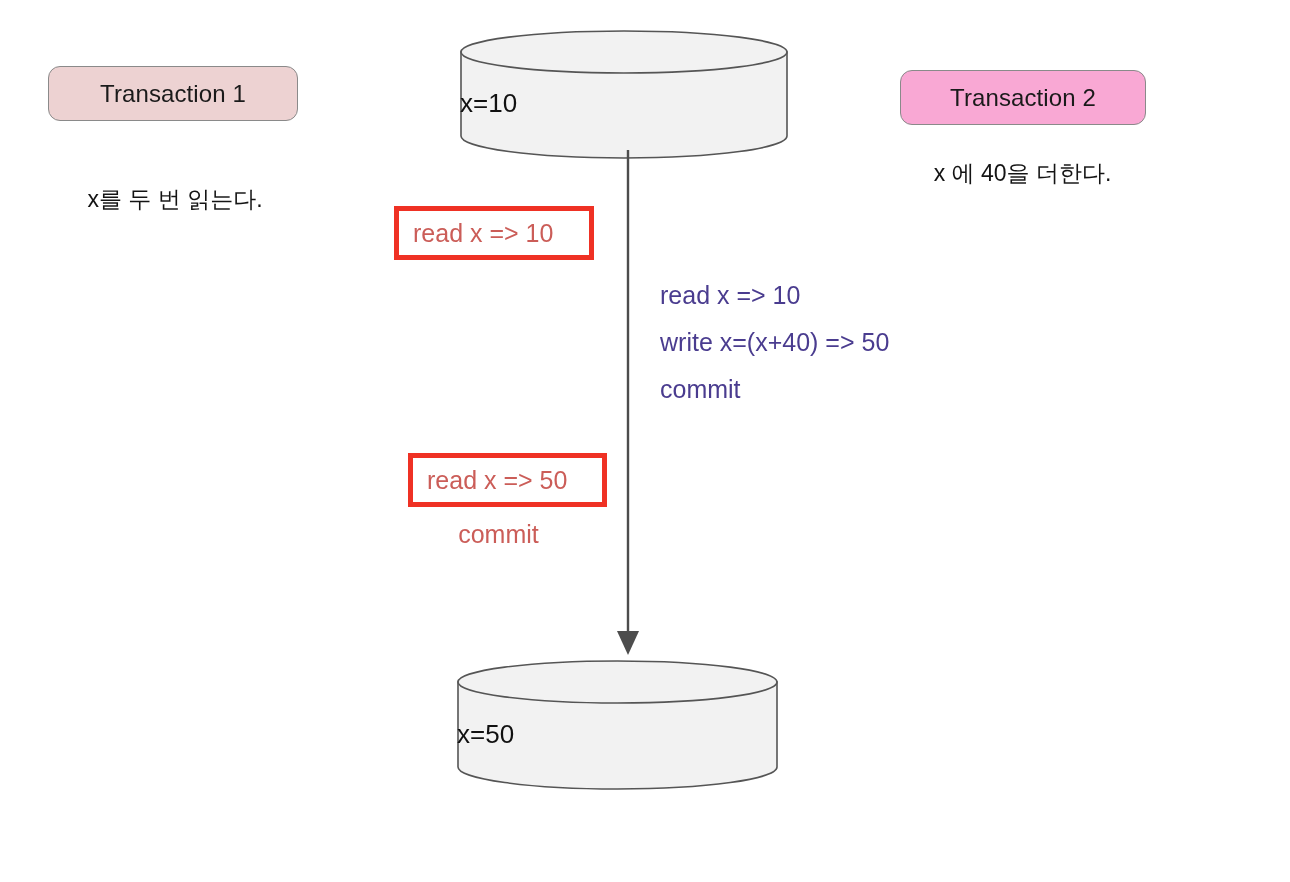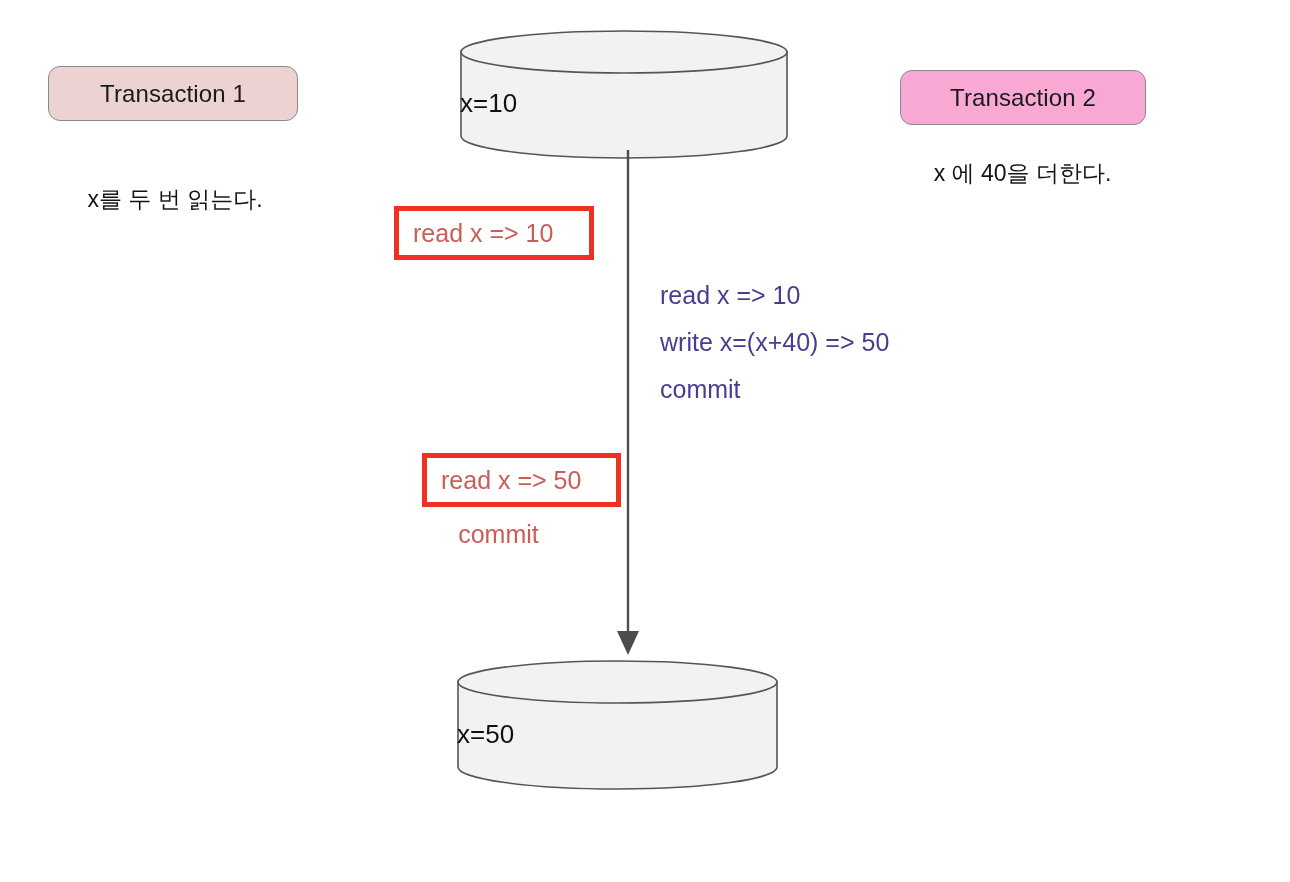--- a/index.html
+++ b/index.html
@@ -120,21 +120,21 @@
     padding-left: 14px;
     white-space: nowrap;
   }
   #t1-read1-box {
     left: 394px;
     top: 206px;
     width: 200px;
     height: 54px;
   }
   #t1-read2-box {
-    left: 422px;
+    left: 408px;
     top: 453px;
     width: 199px;
     height: 54px;
   }
   #t1-commit {
     position: absolute;
     left: 411px;
     top: 520px;
     width: 175px;
     text-align: center;

